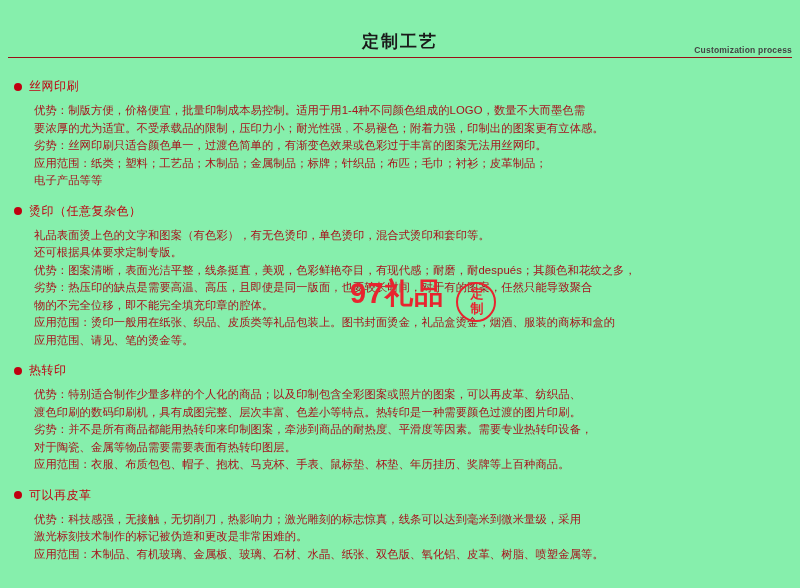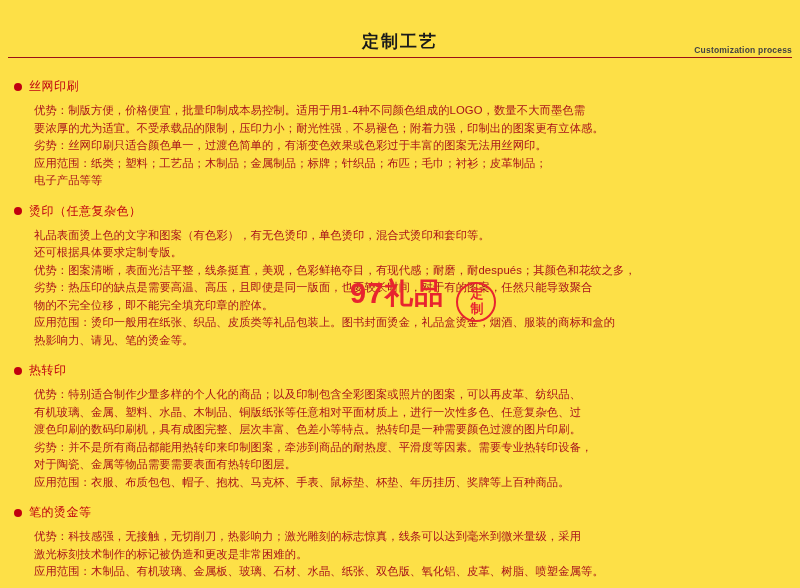--- a/index.html
+++ b/index.html
@@ -6,21 +6,21 @@
   html, body {
     margin: 0; padding: 0;
     width: 800px; height: 588px;
     background: #ffffff;
     font-family: "Liberation Sans", sans-serif;
   }
   #page {
     position: relative;
     width: 800px; height: 588px;
     overflow: hidden;
-    background: #fde047;
+    background: #86efac;
   }
 
   
   .header {
     position: relative;
     height: 62px;
   }
   .header-title {
     position: absolute;
     left: 0; right: 0;
@@ -154,43 +154,42 @@
         <span class="bullet"></span>
         <span class="section-title">烫印（任意复杂色）</span>
       </div>
       <div class="rows">
         <div class="row"><span class="lbl"></span><span class="txt">礼品表面烫上色的文字和图案（有色彩），有无色烫印，单色烫印，混合式烫印和套印等。</span></div>
         <div class="row cont"><span class="lbl"></span><span class="txt">还可根据具体要求定制专版。</span></div>
         <div class="row"><span class="lbl">优势：</span><span class="txt">图案清晰，表面光洁平整，线条挺直，美观，色彩鲜艳夺目，有现代感；耐磨，耐después；其颜色和花纹之多，</span></div>
         <div class="row"><span class="lbl">劣势：</span><span class="txt">热压印的缺点是需要高温、高压，且即使是同一版面，也要较长时间，对于有的图案，任然只能导致聚合</span></div>
         <div class="row cont"><span class="lbl"></span><span class="txt">物的不完全位移，即不能完全填充印章的腔体。</span></div>
         <div class="row"><span class="lbl">应用范围：</span><span class="txt">烫印一般用在纸张、织品、皮质类等礼品包装上。图书封面烫金，礼品盒烫金，烟酒、服装的商标和盒的</span></div>
-        <div class="row cont"><span class="lbl"></span><span class="txt">热影响力、请见、笔的烫金等。</span></div>
+        <div class="row cont"><span class="lbl"></span><span class="txt">应用范围、请见、笔的烫金等。</span></div>
       </div>
     </div>
 
     <div class="section">
       <div class="section-head">
         <span class="bullet"></span>
         <span class="section-title">热转印</span>
       </div>
       <div class="rows">
         <div class="row"><span class="lbl">优势：</span><span class="txt">特别适合制作少量多样的个人化的商品；以及印制包含全彩图案或照片的图案，可以再皮革、纺织品、</span></div>
-        <div class="row cont"><span class="lbl"></span><span class="txt">有机玻璃、金属、塑料、水晶、木制品、铜版纸张等任意相对平面材质上，进行一次性多色、任意复杂色、过</span></div>
         <div class="row cont"><span class="lbl"></span><span class="txt">渡色印刷的数码印刷机，具有成图完整、层次丰富、色差小等特点。热转印是一种需要颜色过渡的图片印刷。</span></div>
         <div class="row"><span class="lbl">劣势：</span><span class="txt">并不是所有商品都能用热转印来印制图案，牵涉到商品的耐热度、平滑度等因素。需要专业热转印设备，</span></div>
         <div class="row cont"><span class="lbl"></span><span class="txt">对于陶瓷、金属等物品需要需要表面有热转印图层。</span></div>
         <div class="row"><span class="lbl">应用范围：</span><span class="txt">衣服、布质包包、帽子、抱枕、马克杯、手表、鼠标垫、杯垫、年历挂历、奖牌等上百种商品。</span></div>
       </div>
     </div>
 
     <div class="section">
       <div class="section-head">
         <span class="bullet"></span>
-        <span class="section-title">笔的烫金等</span>
+        <span class="section-title">可以再皮革</span>
       </div>
       <div class="rows">
         <div class="row"><span class="lbl">优势：</span><span class="txt">科技感强，无接触，无切削刀，热影响力；激光雕刻的标志惊真，线条可以达到毫米到微米量级，采用</span></div>
         <div class="row cont"><span class="lbl"></span><span class="txt">激光标刻技术制作的标记被伪造和更改是非常困难的。</span></div>
         <div class="row"><span class="lbl">应用范围：</span><span class="txt">木制品、有机玻璃、金属板、玻璃、石材、水晶、纸张、双色版、氧化铝、皮革、树脂、喷塑金属等。</span></div>
       </div>
     </div>
 
   </div>
 

